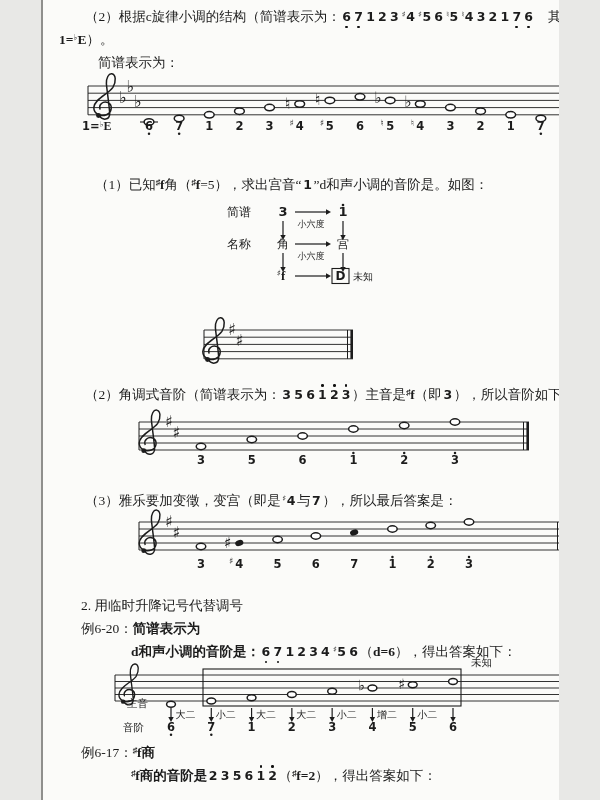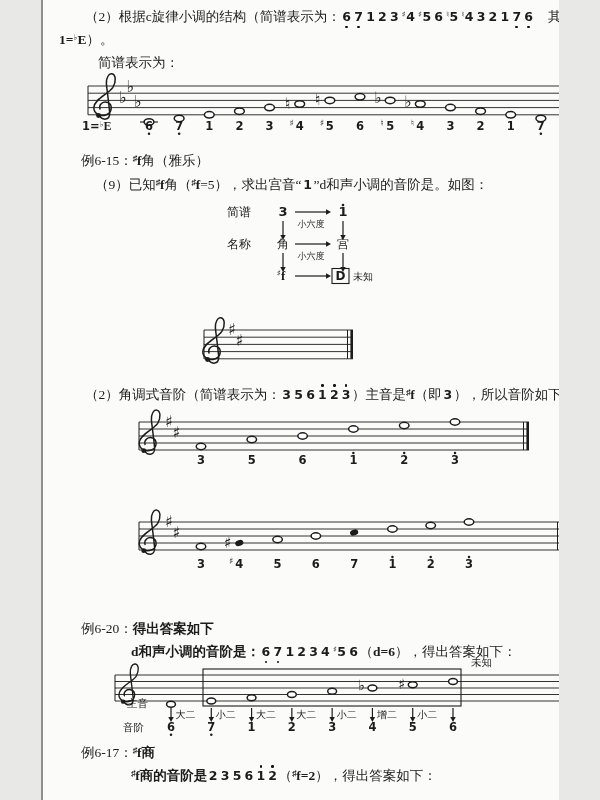--- a/index.html
+++ b/index.html
@@ -90,22 +90,21 @@
       <text x="342.2857142857143" y="50" font-size="11.5" text-anchor="middle" font-weight="700">4</text>
       <text x="372.42857142857144" y="50" font-size="11.5" text-anchor="middle" font-weight="700">3</text>
       <text x="402.57142857142856" y="50" font-size="11.5" text-anchor="middle" font-weight="700">2</text>
       <text x="432.7142857142857" y="50" font-size="11.5" text-anchor="middle" font-weight="700">1</text>
       <text x="462.85714285714283" y="50" font-size="11.5" text-anchor="middle" font-weight="700">7</text>
       <circle cx="462.85714285714283" cy="53.8" r="1.25" fill="#1c1c1c"></circle>
       <text x="493" y="50" font-size="11.5" text-anchor="middle" font-weight="700">6</text>
       <circle cx="493" cy="53.8" r="1.25" fill="#1c1c1c"></circle>
       <text x="4" y="50" font-size="11.5" font-weight="700"><tspan>1=</tspan><tspan font-size="8" dy="-3.5">♭</tspan><tspan font-size="12" dy="3.5" font-family="&quot;Liberation Serif&quot;,serif">E</tspan></text>
     </svg>
-  <p class="para" style="left:38px;top:152px"><span class="txt">例6-15：</span><span class="nn"><sup>♯</sup>f</span><span class="txt">角（雅乐）</span></p>
-  <p class="para" style="left:52px;top:176px"><span class="txt">（9）已知</span><span class="nn"><sup>♯</sup>f</span><span class="txt">角（</span><span class="nn"><sup>♯</sup>f</span><span class="txt">=5），求出宫音“</span><span class="jp"><span class="dg">1</span></span><span class="txt">”d和声小调的音阶是。如图：</span></p>
+  <p class="para" style="left:52px;top:176px"><span class="txt">（1）已知</span><span class="nn"><sup>♯</sup>f</span><span class="txt">角（</span><span class="nn"><sup>♯</sup>f</span><span class="txt">=5），求出宫音“</span><span class="jp"><span class="dg">1</span></span><span class="txt">”d和声小调的音阶是。如图：</span></p>
   <svg class="sheet" width="185" height="94" style="left: 180px; top: 200px;">
       <text x="4" y="16" font-size="12" font-family="&quot;Liberation Serif&quot;,serif">简谱</text>
       <text x="60" y="16" font-size="13" text-anchor="middle" font-weight="700">3</text>
       <line x1="72" y1="12" x2="103" y2="12" stroke="#1c1c1c" stroke-width="1.2"></line>
       <polygon points="108,12 103,9.3 103,14.7" fill="#1c1c1c"></polygon>
       <text x="88" y="27" font-size="9" text-anchor="middle" font-family="&quot;Liberation Serif&quot;,serif">小六度</text>
       <text x="120" y="16" font-size="13" text-anchor="middle" font-weight="700">1</text>
       <circle cx="120" cy="5" r="1.3" fill="#1c1c1c"></circle>
       <line x1="60" y1="21" x2="60" y2="37" stroke="#1c1c1c" stroke-width="1.2"></line>
       <polygon points="57.3,35 62.7,35 60,40" fill="#1c1c1c"></polygon>
@@ -179,20 +178,21 @@
       <text x="68" y="50" font-size="11.5" text-anchor="middle" font-weight="700">3</text>
       <text x="118.8" y="50" font-size="11.5" text-anchor="middle" font-weight="700">5</text>
       <text x="169.6" y="50" font-size="11.5" text-anchor="middle" font-weight="700">6</text>
       <text x="220.39999999999998" y="50" font-size="11.5" text-anchor="middle" font-weight="700">1</text>
       <circle cx="220.39999999999998" cy="39" r="1.25" fill="#1c1c1c"></circle>
       <text x="271.2" y="50" font-size="11.5" text-anchor="middle" font-weight="700">2</text>
       <circle cx="271.2" cy="39" r="1.25" fill="#1c1c1c"></circle>
       <text x="322" y="50" font-size="11.5" text-anchor="middle" font-weight="700">3</text>
       <circle cx="322" cy="39" r="1.25" fill="#1c1c1c"></circle>
     </svg>
+  <p class="para" style="left:42px;top:492px"><span class="txt">（3）雅乐要加变徵，变宫（即是</span><span class="jp"><sup class="acc">♯</sup><span class="dg">4</span></span><span class="txt">与</span><span class="jp"><span class="dg">7</span></span><span class="txt">），所以最后答案是：</span></p>
   <svg class="sheet" width="440" height="62" style="left: 90px; top: 514px;">
       <line x1="6" y1="8" x2="430" y2="8" stroke="#1c1c1c" stroke-width="0.9"></line>
       <line x1="6" y1="15" x2="430" y2="15" stroke="#1c1c1c" stroke-width="0.9"></line>
       <line x1="6" y1="22" x2="430" y2="22" stroke="#1c1c1c" stroke-width="0.9"></line>
       <line x1="6" y1="29" x2="430" y2="29" stroke="#1c1c1c" stroke-width="0.9"></line>
       <line x1="6" y1="36" x2="430" y2="36" stroke="#1c1c1c" stroke-width="0.9"></line>
       <line x1="6" y1="8" x2="6" y2="36" stroke="#1c1c1c" stroke-width="1"></line>
       <line x1="424.5" y1="8" x2="424.5" y2="36" stroke="#1c1c1c" stroke-width="1"></line>
       <line x1="428.7" y1="8" x2="428.7" y2="36" stroke="#1c1c1c" stroke-width="2.6"></line>
       <g>
@@ -222,21 +222,22 @@
       <text x="144.57142857142856" y="54" font-size="11.5" text-anchor="middle" font-weight="700">5</text>
       <text x="182.85714285714286" y="54" font-size="11.5" text-anchor="middle" font-weight="700">6</text>
       <text x="221.14285714285714" y="54" font-size="11.5" text-anchor="middle" font-weight="700">7</text>
       <text x="259.42857142857144" y="54" font-size="11.5" text-anchor="middle" font-weight="700">1</text>
       <circle cx="259.42857142857144" cy="43" r="1.25" fill="#1c1c1c"></circle>
       <text x="297.7142857142857" y="54" font-size="11.5" text-anchor="middle" font-weight="700">2</text>
       <circle cx="297.7142857142857" cy="43" r="1.25" fill="#1c1c1c"></circle>
       <text x="336" y="54" font-size="11.5" text-anchor="middle" font-weight="700">3</text>
       <circle cx="336" cy="43" r="1.25" fill="#1c1c1c"></circle>
     </svg>
-  <p class="para" style="left:38px;top:620px"><span class="txt">例6-20：</span><span class="bold">得出答案如下</span></p>
+  <p class="para" style="left:38px;top:597px"><span class="txt">2. 用临时升降记号代替调号</span></p>
+  <p class="para" style="left:38px;top:620px"><span class="txt">例6-20：</span><span class="bold">简谱表示为</span></p>
   <p class="para" style="left:88px;top:643px"><span class="bold">d和声小调的音阶是：</span><span class="jp"><span class="dg">6<i class="dD"></i></span></span><span class="jp"><span class="dg">7<i class="dD"></i></span></span><span class="jp"><span class="dg">1</span></span><span class="jp"><span class="dg">2</span></span><span class="jp"><span class="dg">3</span></span><span class="jp"><span class="dg">4</span></span><span class="jp"><sup class="acc">♯</sup><span class="dg">5</span></span><span class="jp"><span class="dg">6</span></span><span class="txt">（</span><span class="bold">d=6</span><span class="txt">），得出答案如下：</span></p>
   <svg class="sheet" width="492" height="96" style="left: 60px; top: 656px;">
       <line x1="12" y1="19" x2="470" y2="19" stroke="#1c1c1c" stroke-width="0.9"></line>
       <line x1="12" y1="25.5" x2="470" y2="25.5" stroke="#1c1c1c" stroke-width="0.9"></line>
       <line x1="12" y1="32" x2="470" y2="32" stroke="#1c1c1c" stroke-width="0.9"></line>
       <line x1="12" y1="38.5" x2="470" y2="38.5" stroke="#1c1c1c" stroke-width="0.9"></line>
       <line x1="12" y1="45" x2="470" y2="45" stroke="#1c1c1c" stroke-width="0.9"></line>
       <line x1="12" y1="19" x2="12" y2="45" stroke="#1c1c1c" stroke-width="1"></line>
       <line x1="464.5" y1="19" x2="464.5" y2="45" stroke="#1c1c1c" stroke-width="1"></line>
       <line x1="468.7" y1="19" x2="468.7" y2="45" stroke="#1c1c1c" stroke-width="2.6"></line>

